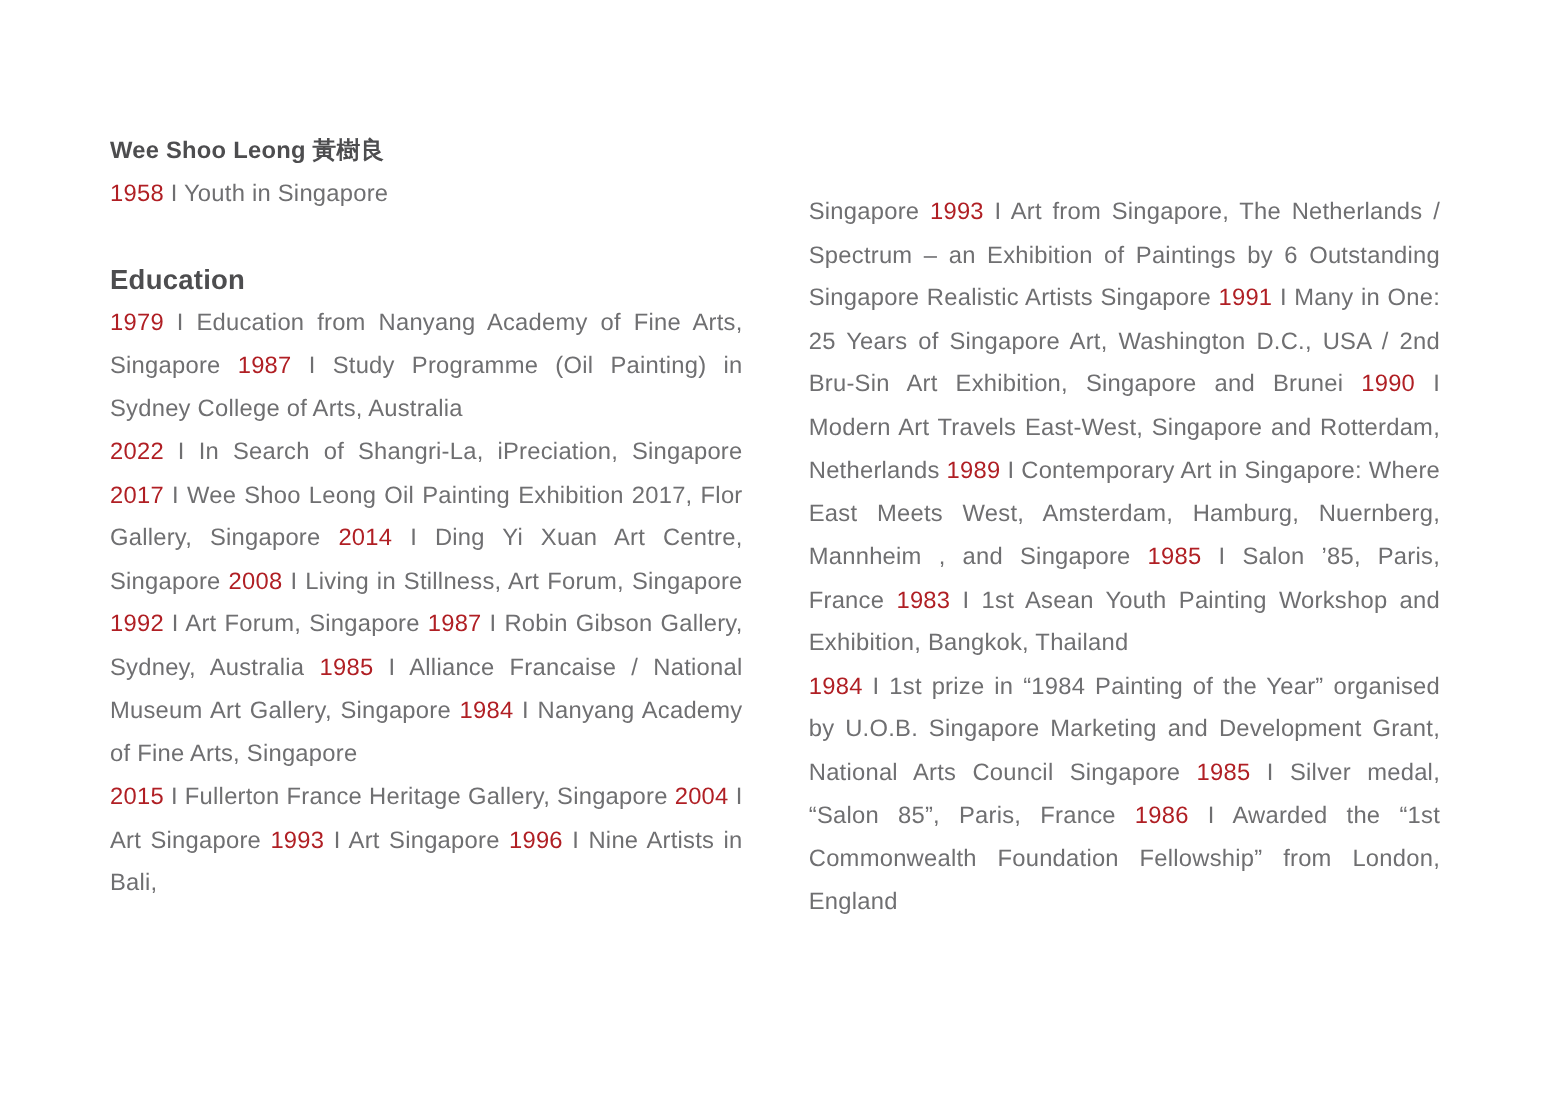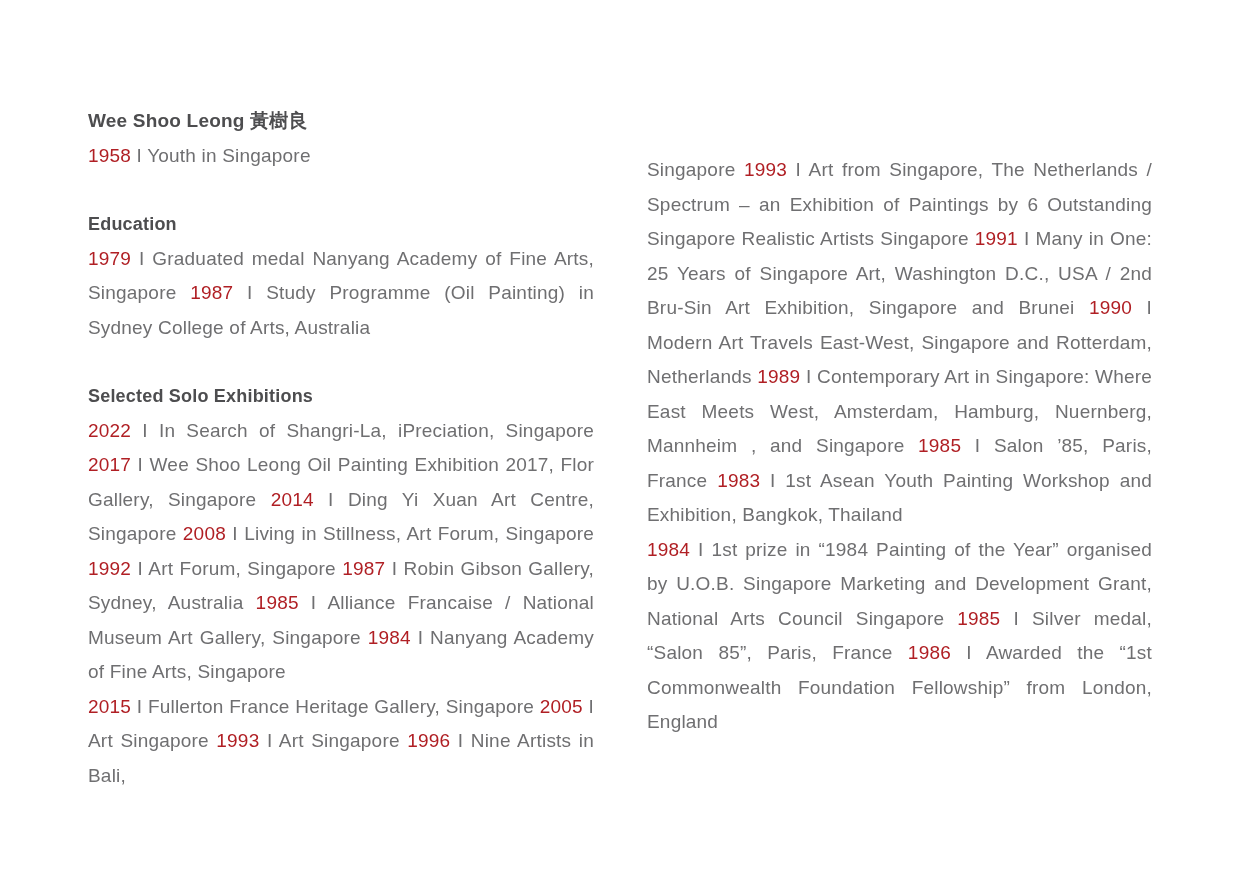--- a/index.html
+++ b/index.html
@@ -23,21 +23,21 @@
   .col-right { left: 647px; top: 153px; width: 505px; }
 
   .block-name {
     font-size: 19px;
     font-weight: 700;
     color: var(--heading, #4d4d4f);
     line-height: 34.5px;
     letter-spacing: 0.2px;
   }
   .block-heading {
-    font-size: 18px;
+    font-size: 22px;
     font-weight: 700;
     color: var(--heading, #4d4d4f);
     line-height: 34.5px;
     letter-spacing: 0.2px;
     margin-top: 34px;
   }
   .block-para {
     font-size: 19px;
     color: var(--body, #6f6f71);
     line-height: 34.5px;
@@ -51,22 +51,21 @@
   }
 </style>
 </head>
 <body>
 
 <div class="page" style="--bg: #ffffff; --heading: #4d4d4f; --body: #6f6f71; --year: #b01f24;">
   <div class="col col-left">
       <div class="block-name">Wee Shoo Leong 黃樹良</div>
       <div class="block-para"><span class="year">1958</span><span> I Youth in Singapore</span></div>
       <div class="block-heading">Education</div>
-      <div class="block-para"><span class="year">1979</span><span> I Graduated medal Nanyang Academy of Fine Arts, Singapore </span><span class="year">1987</span><span> I Study Programme (Oil Painting) in Sydney College of Arts, Australia</span></div>
-      <div class="block-heading">Selected Solo Exhibitions</div>
+      <div class="block-para"><span class="year">1979</span><span> I Education from Nanyang Academy of Fine Arts, Singapore </span><span class="year">1987</span><span> I Study Programme (Oil Painting) in Sydney College of Arts, Australia</span></div>
       <div class="block-para"><span class="year">2022</span><span> I In Search of Shangri-La, iPreciation, Singapore </span><span class="year">2017</span><span> I Wee Shoo Leong Oil Painting Exhibition 2017, Flor Gallery, Singapore </span><span class="year">2014</span><span> I Ding Yi Xuan Art Centre, Singapore </span><span class="year">2008</span><span> I Living in Stillness, Art Forum, Singapore </span><span class="year">1992</span><span> I Art Forum, Singapore </span><span class="year">1987</span><span> I Robin Gibson Gallery, Sydney, Australia </span><span class="year">1985</span><span> I Alliance Francaise / National Museum Art Gallery, Singapore </span><span class="year">1984</span><span> I Nanyang Academy of Fine Arts, Singapore</span></div>
-      <div class="block-para"><span class="year">2015</span><span> I Fullerton France Heritage Gallery, Singapore </span><span class="year">2005</span><span> I Art Singapore </span><span class="year">1993</span><span> I Art Singapore </span><span class="year">1996</span><span> I Nine Artists in Bali,</span></div>
+      <div class="block-para"><span class="year">2015</span><span> I Fullerton France Heritage Gallery, Singapore </span><span class="year">2004</span><span> I Art Singapore </span><span class="year">1993</span><span> I Art Singapore </span><span class="year">1996</span><span> I Nine Artists in Bali,</span></div>
     </div>
   <div class="col col-right">
       <div class="block-para"><span>Singapore </span><span class="year">1993</span><span> I Art from Singapore, The Netherlands / Spectrum – an Exhibition of Paintings by 6 Outstanding Singapore Realistic Artists Singapore </span><span class="year">1991</span><span> I Many in One: 25 Years of Singapore Art, Washington D.C., USA / 2nd Bru-Sin Art Exhibition, Singapore and Brunei </span><span class="year">1990</span><span> I Modern Art Travels East-West, Singapore and Rotterdam, Netherlands </span><span class="year">1989</span><span> I Contemporary Art in Singapore: Where East Meets West, Amsterdam, Hamburg, Nuernberg, Mannheim , and Singapore </span><span class="year">1985</span><span> I Salon ’85, Paris, France </span><span class="year">1983</span><span> I 1st Asean Youth Painting Workshop and Exhibition, Bangkok, Thailand</span></div>
       <div class="block-para"><span class="year">1984</span><span> I 1st prize in “1984 Painting of the Year” organised by U.O.B. Singapore Marketing and Development Grant, National Arts Council Singapore </span><span class="year">1985</span><span> I Silver medal, “Salon 85”, Paris, France </span><span class="year">1986</span><span> I Awarded the “1st Commonwealth Foundation Fellowship” from London, England</span></div>
     </div>
 </div>
 
 </body></html>

